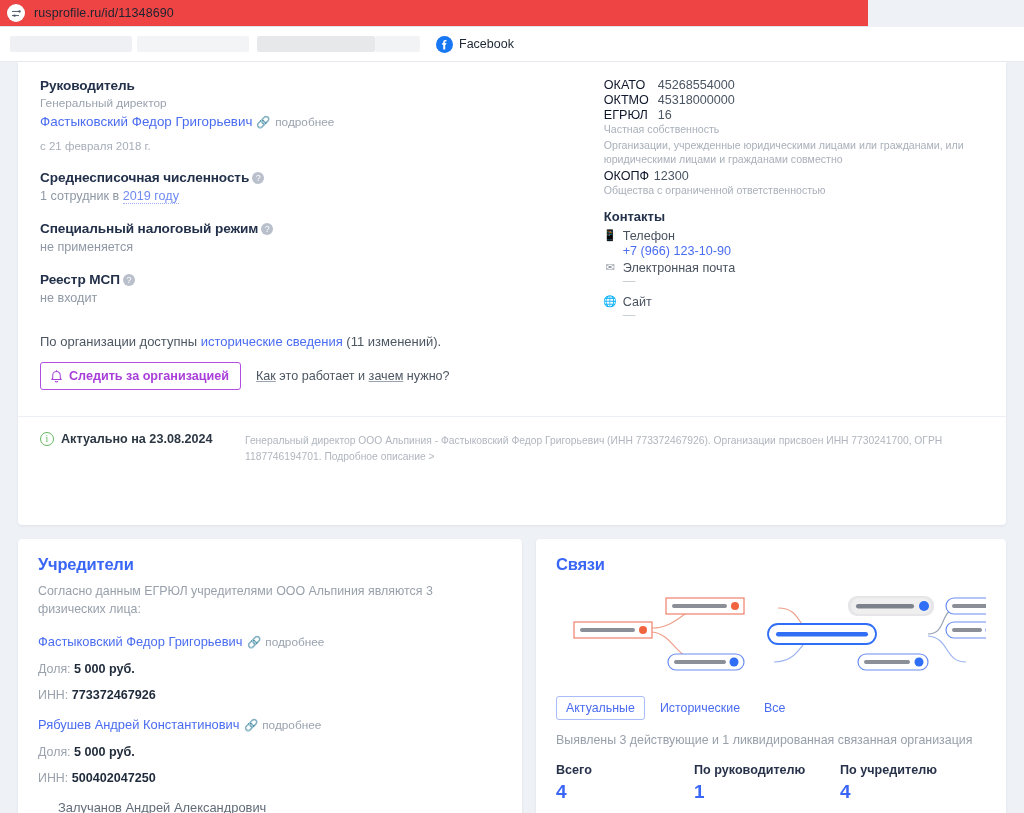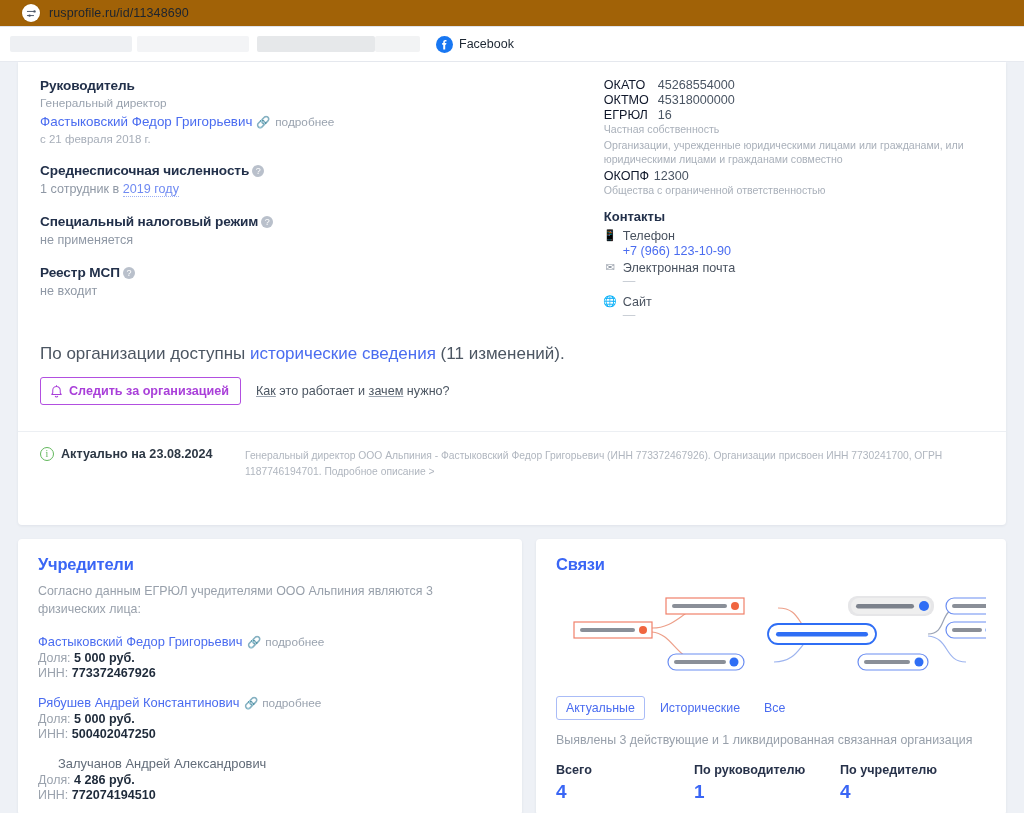--- a/index.html
+++ b/index.html
@@ -5,24 +5,24 @@
   * { box-sizing: border-box; margin: 0; padding: 0; }
   html, body {
     width: 1024px; height: 813px;
     background: #eef1f6;
     font-family: "Liberation Sans", "DejaVu Sans", sans-serif;
     overflow: hidden;
   }
 
   
   .urlbar {
-    height: 27px; width: 1024px;
-    background: #a16207;
+    height: 27px; width: 868px;
+    background: #ef4444;
     display: flex; align-items: center;
-    padding-left: 22px;
+    padding-left: 7px;
     border-bottom: 1px solid #dfe3ec;
   }
   .url-badge {
     width: 18px; height: 18px; border-radius: 50%;
     background: #ffffff; color: #4a5568;
     display: flex; align-items: center; justify-content: center;
     flex: 0 0 auto;
     box-shadow: 0 0 0 1px rgba(0,0,0,.04);
   }
   .url-text {
@@ -94,21 +94,21 @@
   .code-key { display: inline-block; min-width: 54px; color: #0f172a; }
   .code-desc { font-size: 10.6px; color: #a9b0ba; line-height: 1.32; margin-bottom: 2px; }
 
   .contacts-h { font-size: 13px; font-weight: bold; color: #22304a; margin: 11px 0 5px 0; }
   .c-row { display: flex; align-items: center; font-size: 12.6px; color: #49525f; margin-top: 3px; }
   .c-row .ci { width: 13px; color: #8e96a2; font-size: 11px; margin-right: 6px; display:inline-block; text-align:center;}
   .c-val { font-size: 12.6px; color: #4a6cf0; margin-left: 19px; margin-top: 1px; }
   .c-dash { font-size: 12.6px; color: #c4c9d1; margin-left: 19px; margin-top: -1px; }
 
   
-  .histline { font-size: 17px; color: #4c5662; margin-top: 22px; }
+  .histline { font-size: 13px; color: #4c5662; margin-top: 12px; }
   .histline a { color: #4a6cf0; text-decoration: none; }
   .followrow { display: flex; align-items: center; margin-top: 13px; }
   .followbtn {
     border: 1px solid #b24fe0; border-radius: 3px;
     padding: 6px 11px 6px 9px;
     display: flex; align-items: center;
     color: #a93fd9; font-size: 12.6px; font-weight: bold;
     background: #fff; cursor: pointer;
   }
   .bell { margin-right: 6px; display: inline-flex; }
@@ -137,21 +137,21 @@
     box-shadow: 0 1px 3px rgba(25,40,70,.07);
     padding: 16px 20px 12px 20px;
   }
   .card-f { width: 504px; }
   .card-c { width: 470px; position: relative; }
   h2.cardtitle { font-size: 16.5px; color: #3a66f5; font-weight: bold; letter-spacing:-.2px; }
   .card-sub { font-size: 12.4px; color: #98a0ab; line-height: 1.45; margin-top: 9px; }
   .founder { margin-top: 13px; }
   .founder-name { font-size: 12.9px; color: #4a6cf0; text-decoration: none; }
   .founder-name.plain { color: #626c79; margin-left: 20px; }
-  .f-line { font-size: 12.4px; color: #9aa2ad; margin-top: 1px; }
+  .f-line { font-size: 12.4px; color: #9aa2ad; margin-top: 12px; }
   .f-line b { color: #1e2a3a; font-size: 12.6px; }
 
   
   .graph { margin-top: 12px; height: 96px; position: relative; }
   .tabs { display: flex; align-items: center; margin-top: 14px; }
   .tab {
     font-size: 12.4px; color: #4a6cf0; padding: 4px 9px; cursor: pointer;
   }
   .tab.active { border: 1px solid #aabcf7; border-radius: 3px; }
   .tab.plain { margin-left: 6px; }
@@ -195,21 +195,21 @@
 
     <div class="col-left">
 
       <div>
         <h3 class="sec">Руководитель</h3>
         <div class="muted">Генеральный директор</div>
         <div class="linkrow">
           <a class="blue" href="#">Фастыковский Федор Григорьевич</a>
           <span class="chain">🔗</span><span class="more">подробнее</span>
         </div>
-        <div class="muted2" style="margin-top:3px">с 21 февраля 2018 г.</div>
+        <div class="muted2" style="margin-top:10px">с 21 февраля 2018 г.</div>
       </div>
 
       <div class="fld">
         <h3 class="sec">
           <span>Среднесписочная численность</span><span class="qmark">?</span>
         </h3>
         <div class="val">
           <span>1 сотрудник в </span><a class="dotted" href="#">2019 году</a>
         </div>
       </div>

